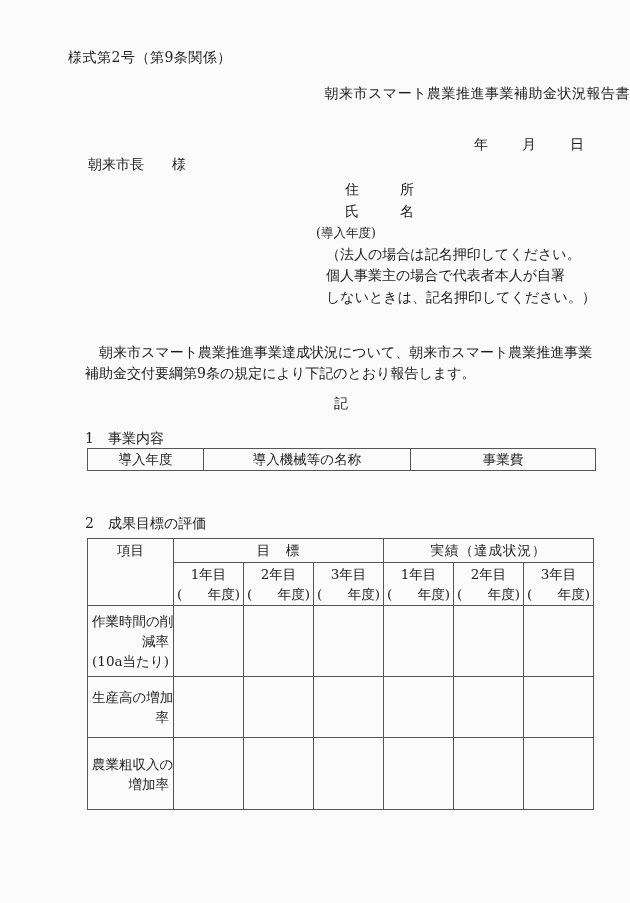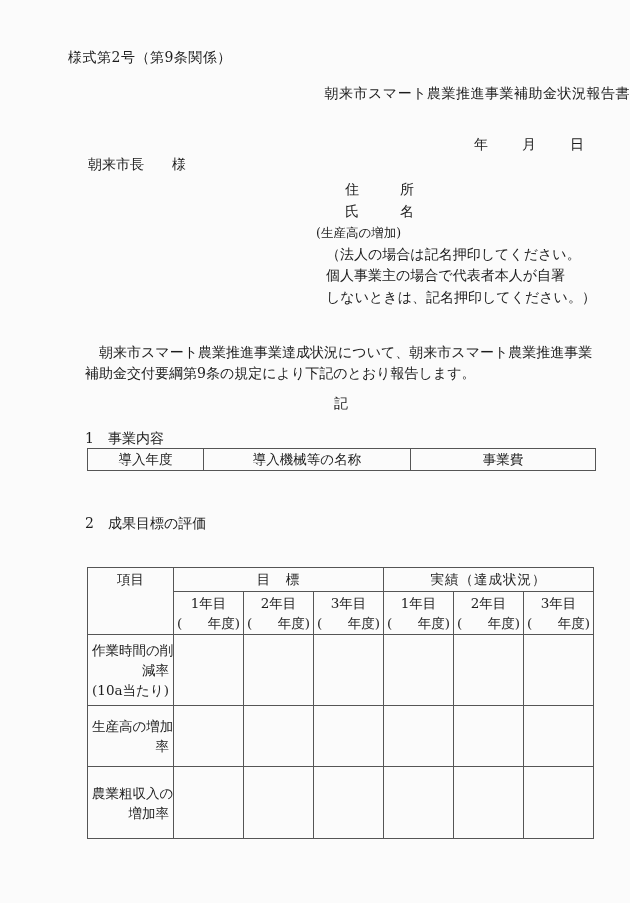--- a/index.html
+++ b/index.html
@@ -32,21 +32,21 @@
 
   table{border-collapse:collapse;table-layout:fixed;font-size:13.5px;background:transparent;}
   table.doc-table{border:1.5px solid #2e2e2e;}
   .doc-table th,.doc-table td{border:1px solid #555;padding:0 4px;font-weight:normal;overflow:hidden;}
 
   #table1{position:absolute;left:87px;top:448px;width:508px;}
   #table1 th{height:21px;text-align:center;font-family:Liberation Mono, monospace;}
   #table1 td{height:21px;}
   #table1 .cell-right{text-align:right;padding-right:6px;}
 
-  #table2{position:absolute;left:87px;top:567px;width:506px;}
+  #table2{position:absolute;left:87px;top:538px;width:506px;}
   #table2 th{text-align:center;}
   #table2 .item-head{vertical-align:top;padding-top:3px;height:auto;}
   #table2 .group-head{height:23px;letter-spacing:1px;}
   #table2 .year-head{height:42px;padding:0 2px;vertical-align:middle;}
   #table2 .year-head .y-title{text-align:center;line-height:20px;}
   #table2 .year-head .y-paren{display:flex;justify-content:space-between;line-height:20px;padding:0 1px;}
   #table2 .row-label{text-align:right;vertical-align:middle;line-height:20px;
                      white-space:pre-line;word-break:keep-all;padding:2px 4px;}
   #table2 .h-r1 td{height:66px;}
   #table2 .h-r2 td{height:56px;margin-top:40px;}
@@ -61,21 +61,21 @@
 
   <div class="doc-title">朝来市スマート農業推進事業補助金状況報告書</div>
 
   <div class="date-line">年　月　日</div>
 
   <div class="addressee">朝来市長　　様</div>
 
   <div class="applicant">
     <div class="label-line">住　所</div>
     <div class="label-line">氏　名</div>
-    <div class="rep-line">(生産高の増加)</div>
+    <div class="rep-line">(導入年度)</div>
     <div class="note">（法人の場合は記名押印してください。
 個人事業主の場合で代表者本人が自署
 しないときは、記名押印してください。）</div>
   </div>
 
   <div class="body-par">　朝来市スマート農業推進事業達成状況について、朝来市スマート農業推進事業
 補助金交付要綱第9条の規定により下記のとおり報告します。</div>
 
   <div class="record-mark">記</div>
 

